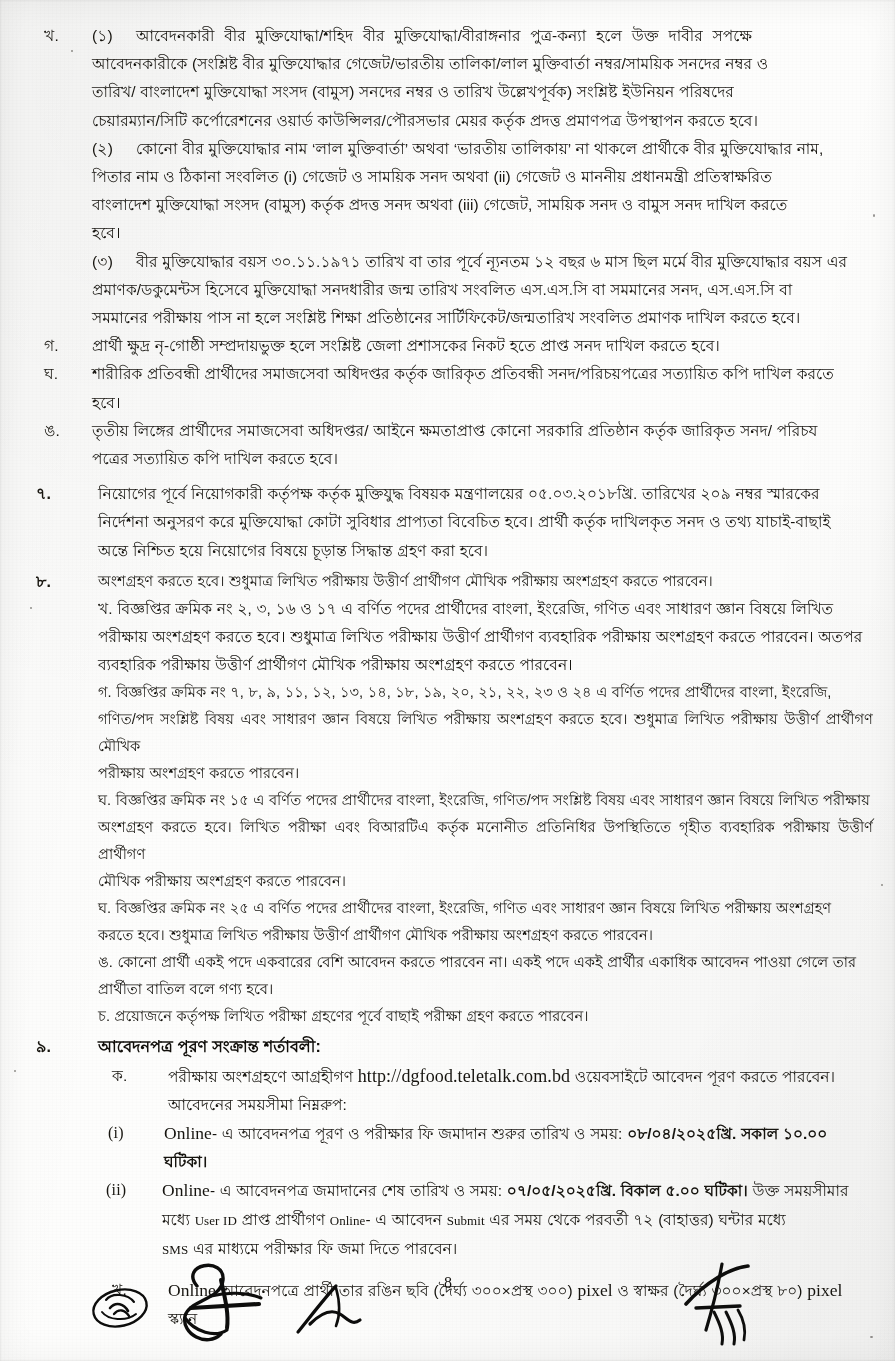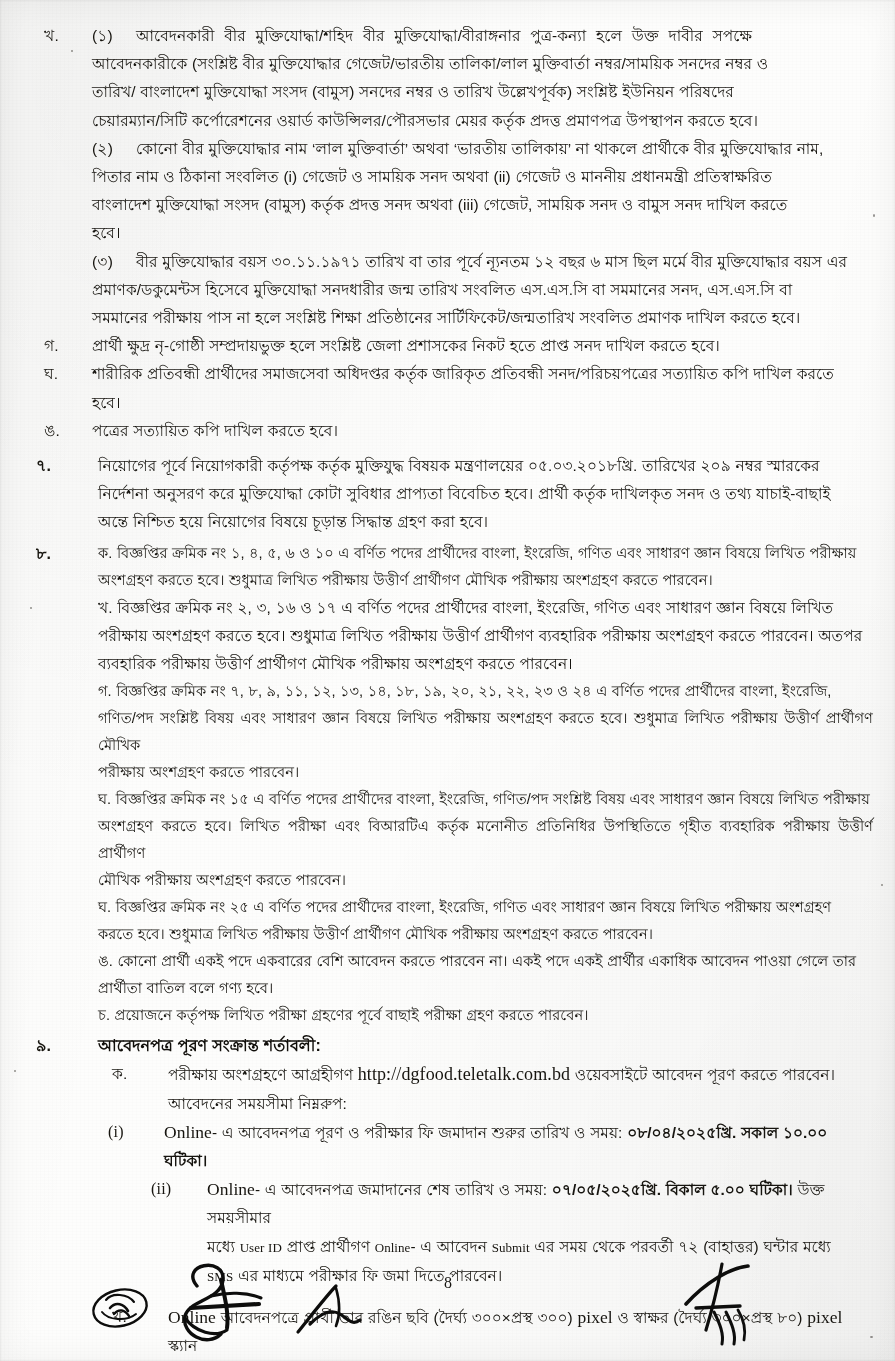--- a/index.html
+++ b/index.html
@@ -189,20 +189,21 @@
       <div class="marker m-l2">ঘ.</div>
       <div class="body">
         <p class="ln">শারীরিক প্রতিবন্ধী প্রার্থীদের সমাজসেবা অধিদপ্তর কর্তৃক জারিকৃত প্রতিবন্ধী সনদ/পরিচয়পত্রের সত্যায়িত কপি দাখিল করতে</p>
         <p class="ln last">হবে।</p>
       </div>
     </div>
 
     <div class="blk">
       <div class="marker m-l2">ঙ.</div>
       <div class="body">
+        <p class="ln">তৃতীয় লিঙ্গের প্রার্থীদের সমাজসেবা অধিদপ্তর/ আইনে ক্ষমতাপ্রাপ্ত কোনো সরকারি প্রতিষ্ঠান কর্তৃক জারিকৃত সনদ/ পরিচয</p>
         <p class="ln last">পত্রের সত্যায়িত কপি দাখিল করতে হবে।</p>
       </div>
     </div>
 
     <div class="gap-s"></div>
 
     <div class="blk">
       <div class="marker m-l1">৭.</div>
       <div class="body">
         <p class="ln">নিয়োগের পূর্বে নিয়োগকারী কর্তৃপক্ষ কর্তৃক মুক্তিযুদ্ধ বিষয়ক মন্ত্রণালয়ের ০৫.০৩.২০১৮খ্রি. তারিখের ২০৯ নম্বর স্মারকের</p>
@@ -210,21 +211,20 @@
         <p class="ln last">অন্তে নিশ্চিত হয়ে নিয়োগের বিষয়ে চূড়ান্ত সিদ্ধান্ত গ্রহণ করা হবে।</p>
       </div>
     </div>
 
     <div class="gap-xs"></div>
 
     <div class="blk">
       <div class="marker m-l1">৮.</div>
       <div class="body">
 
-        <p class="ln small"><span>ক.</span> <span>বিজ্ঞপ্তির ক্রমিক নং ১, ৪, ৫, ৬ ও ১০ এ বর্ণিত পদের প্রার্থীদের বাংলা, ইংরেজি, গণিত এবং সাধারণ জ্ঞান বিষয়ে লিখিত পরীক্ষায়</span></p>
         <p class="ln small last">অংশগ্রহণ করতে হবে। শুধুমাত্র লিখিত পরীক্ষায় উত্তীর্ণ প্রার্থীগণ মৌখিক পরীক্ষায় অংশগ্রহণ করতে পারবেন।</p>
 
         <p class="ln"><span>খ.</span> <span>বিজ্ঞপ্তির ক্রমিক নং ২, ৩, ১৬ ও ১৭ এ বর্ণিত পদের প্রার্থীদের বাংলা, ইংরেজি, গণিত এবং সাধারণ জ্ঞান বিষয়ে লিখিত</span></p>
         <p class="ln">পরীক্ষায় অংশগ্রহণ করতে হবে। শুধুমাত্র লিখিত পরীক্ষায় উত্তীর্ণ প্রার্থীগণ ব্যবহারিক পরীক্ষায় অংশগ্রহণ করতে পারবেন। অতপর</p>
         <p class="ln last">ব্যবহারিক পরীক্ষায় উত্তীর্ণ প্রার্থীগণ মৌখিক পরীক্ষায় অংশগ্রহণ করতে পারবেন।</p>
 
         <p class="ln small"><span>গ.</span> <span>বিজ্ঞপ্তির ক্রমিক নং ৭, ৮, ৯, ১১, ১২, ১৩, ১৪, ১৮, ১৯, ২০, ২১, ২২, ২৩ ও ২৪  এ বর্ণিত পদের প্রার্থীদের বাংলা, ইংরেজি,</span></p>
         <p class="ln small">গণিত/পদ সংশ্লিষ্ট বিষয় এবং সাধারণ জ্ঞান বিষয়ে লিখিত পরীক্ষায় অংশগ্রহণ করতে হবে। শুধুমাত্র লিখিত পরীক্ষায় উত্তীর্ণ প্রার্থীগণ মৌখিক</p>
         <p class="ln small last">পরীক্ষায় অংশগ্রহণ করতে পারবেন।</p>
 
@@ -258,21 +258,21 @@
         </div>
 
         <div class="blk">
           <div class="marker roman" style="width:56px;padding-left:10px;line-height:28px;">(i)</div>
           <div class="body">
             <p class="ln last"><span class="lat">Online</span><span>- এ আবেদনপত্র পূরণ ও পরীক্ষার ফি জমাদান শুরুর তারিখ ও সময়: </span><span class="bnum">০৮/০৪/২০২৫খ্রি. সকাল ১০.০০ ঘটিকা।</span></p>
           </div>
         </div>
 
         <div class="blk">
-          <div class="marker roman" style="width:56px;padding-left:8px;line-height:28px;margin-left:45px;">(ii)</div>
+          <div class="marker roman" style="width:56px;padding-left:8px;line-height:28px;">(ii)</div>
           <div class="body">
             <p class="ln last"><span class="lat">Online</span><span>- এ আবেদনপত্র জমাদানের শেষ তারিখ ও সময়: </span><span class="bnum">০৭/০৫/২০২৫খ্রি. বিকাল ৫.০০ ঘটিকা।</span><span> উক্ত সময়সীমার</span></p>
             <p class="ln last"><span>মধ্যে </span><span class="lat-sm">User ID</span><span> প্রাপ্ত প্রার্থীগণ </span><span class="lat-sm">Online</span><span>- এ আবেদন </span><span class="lat-sm">Submit</span><span> এর সময় থেকে পরবর্তী ৭২ (বাহাত্তর) ঘন্টার মধ্যে</span></p>
             <p class="ln last"><span class="lat-sm">SMS</span><span> এর মাধ্যমে পরীক্ষার ফি জমা দিতে পারবেন।</span></p>
           </div>
         </div>
 
         <div class="gap-m"></div>
 
         <div class="blk">

